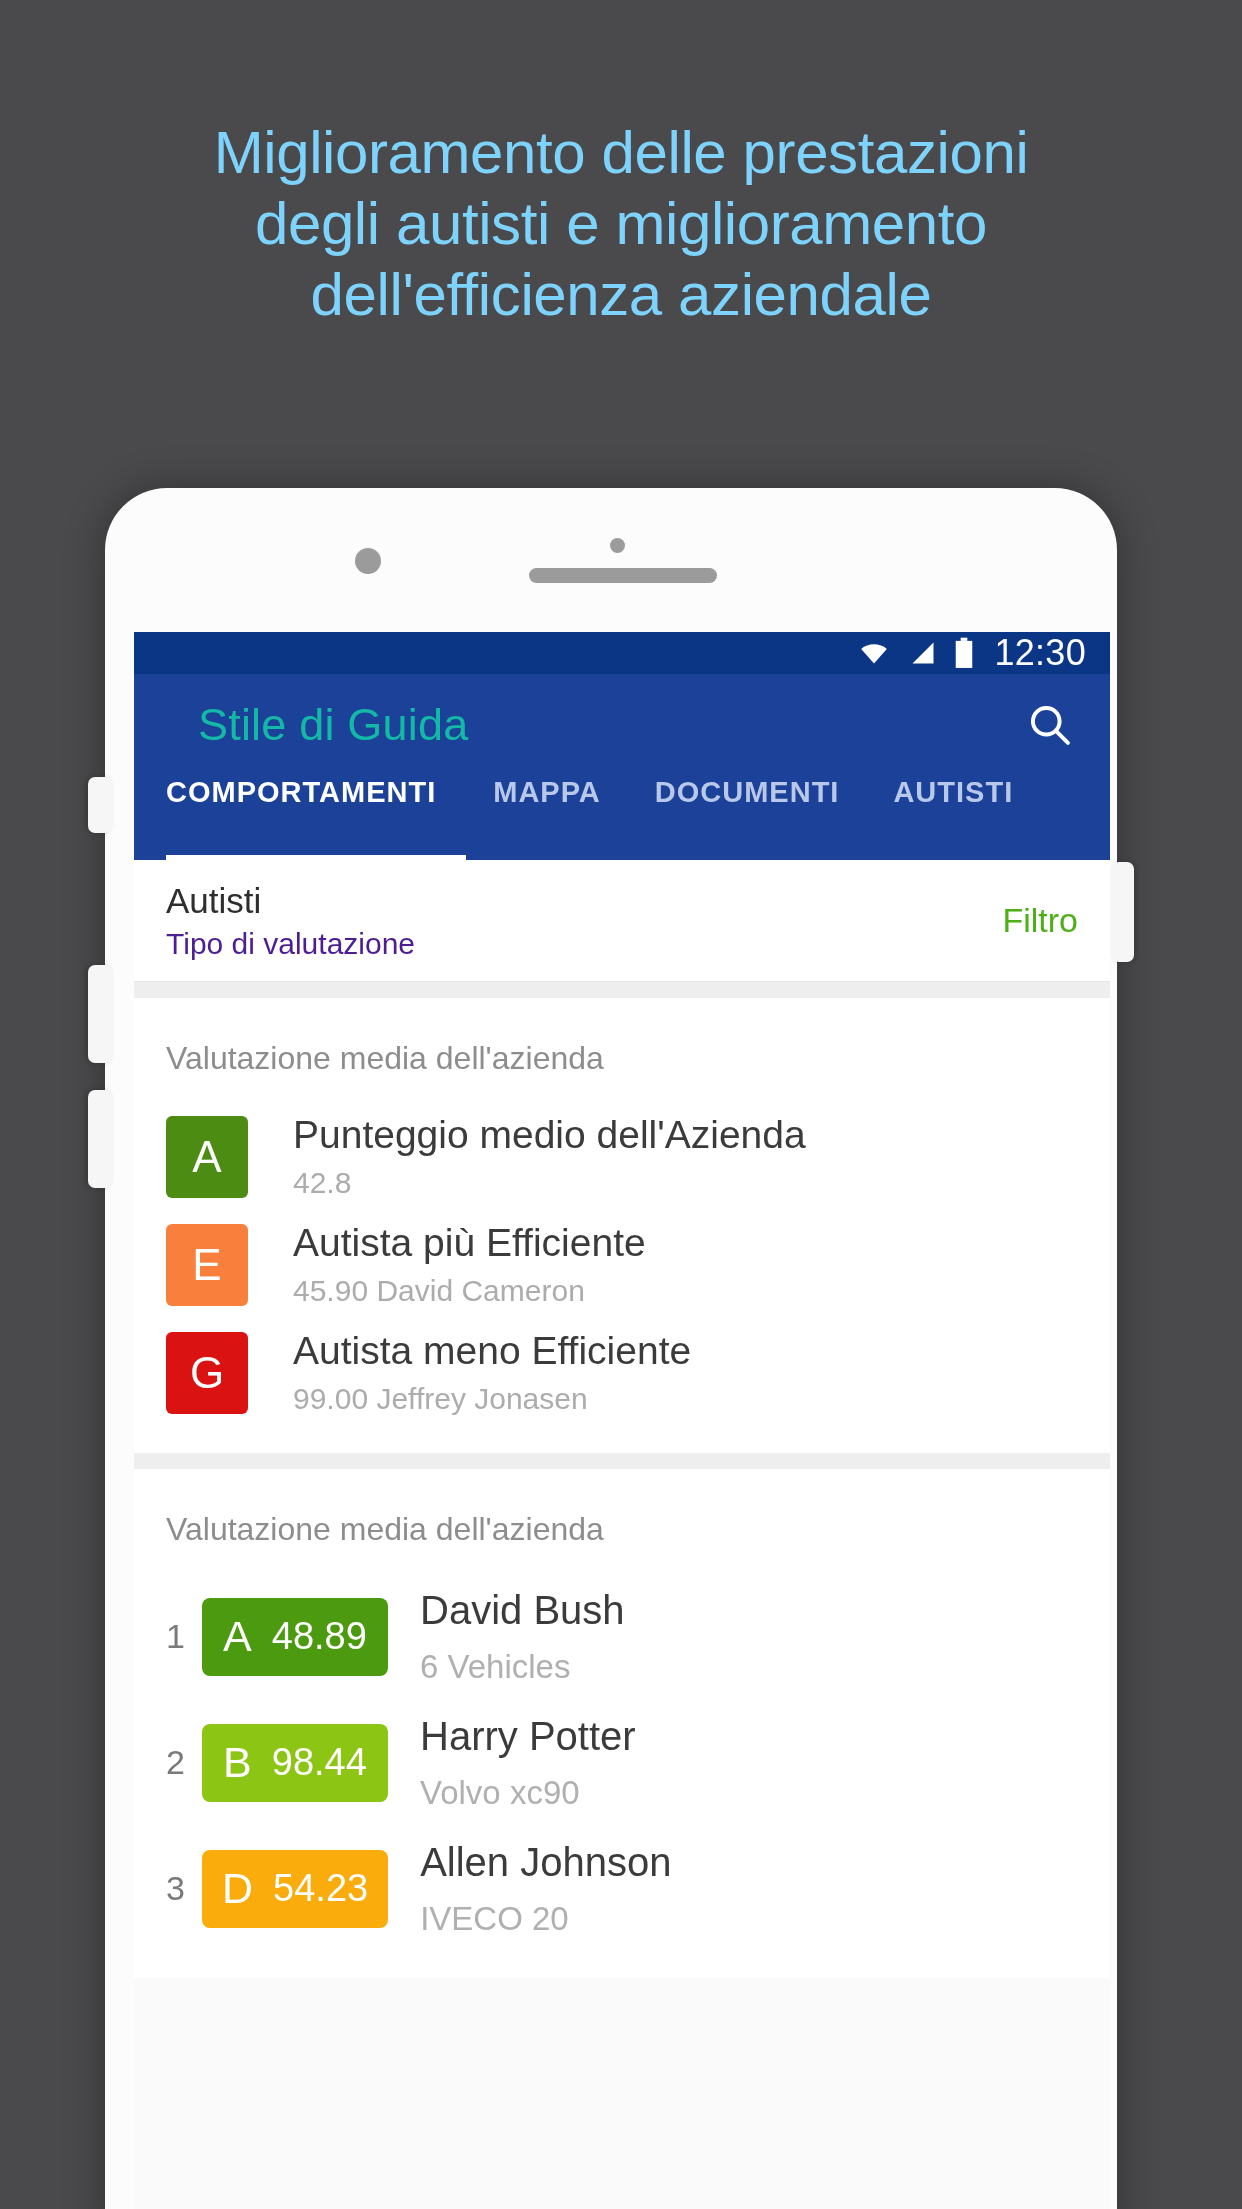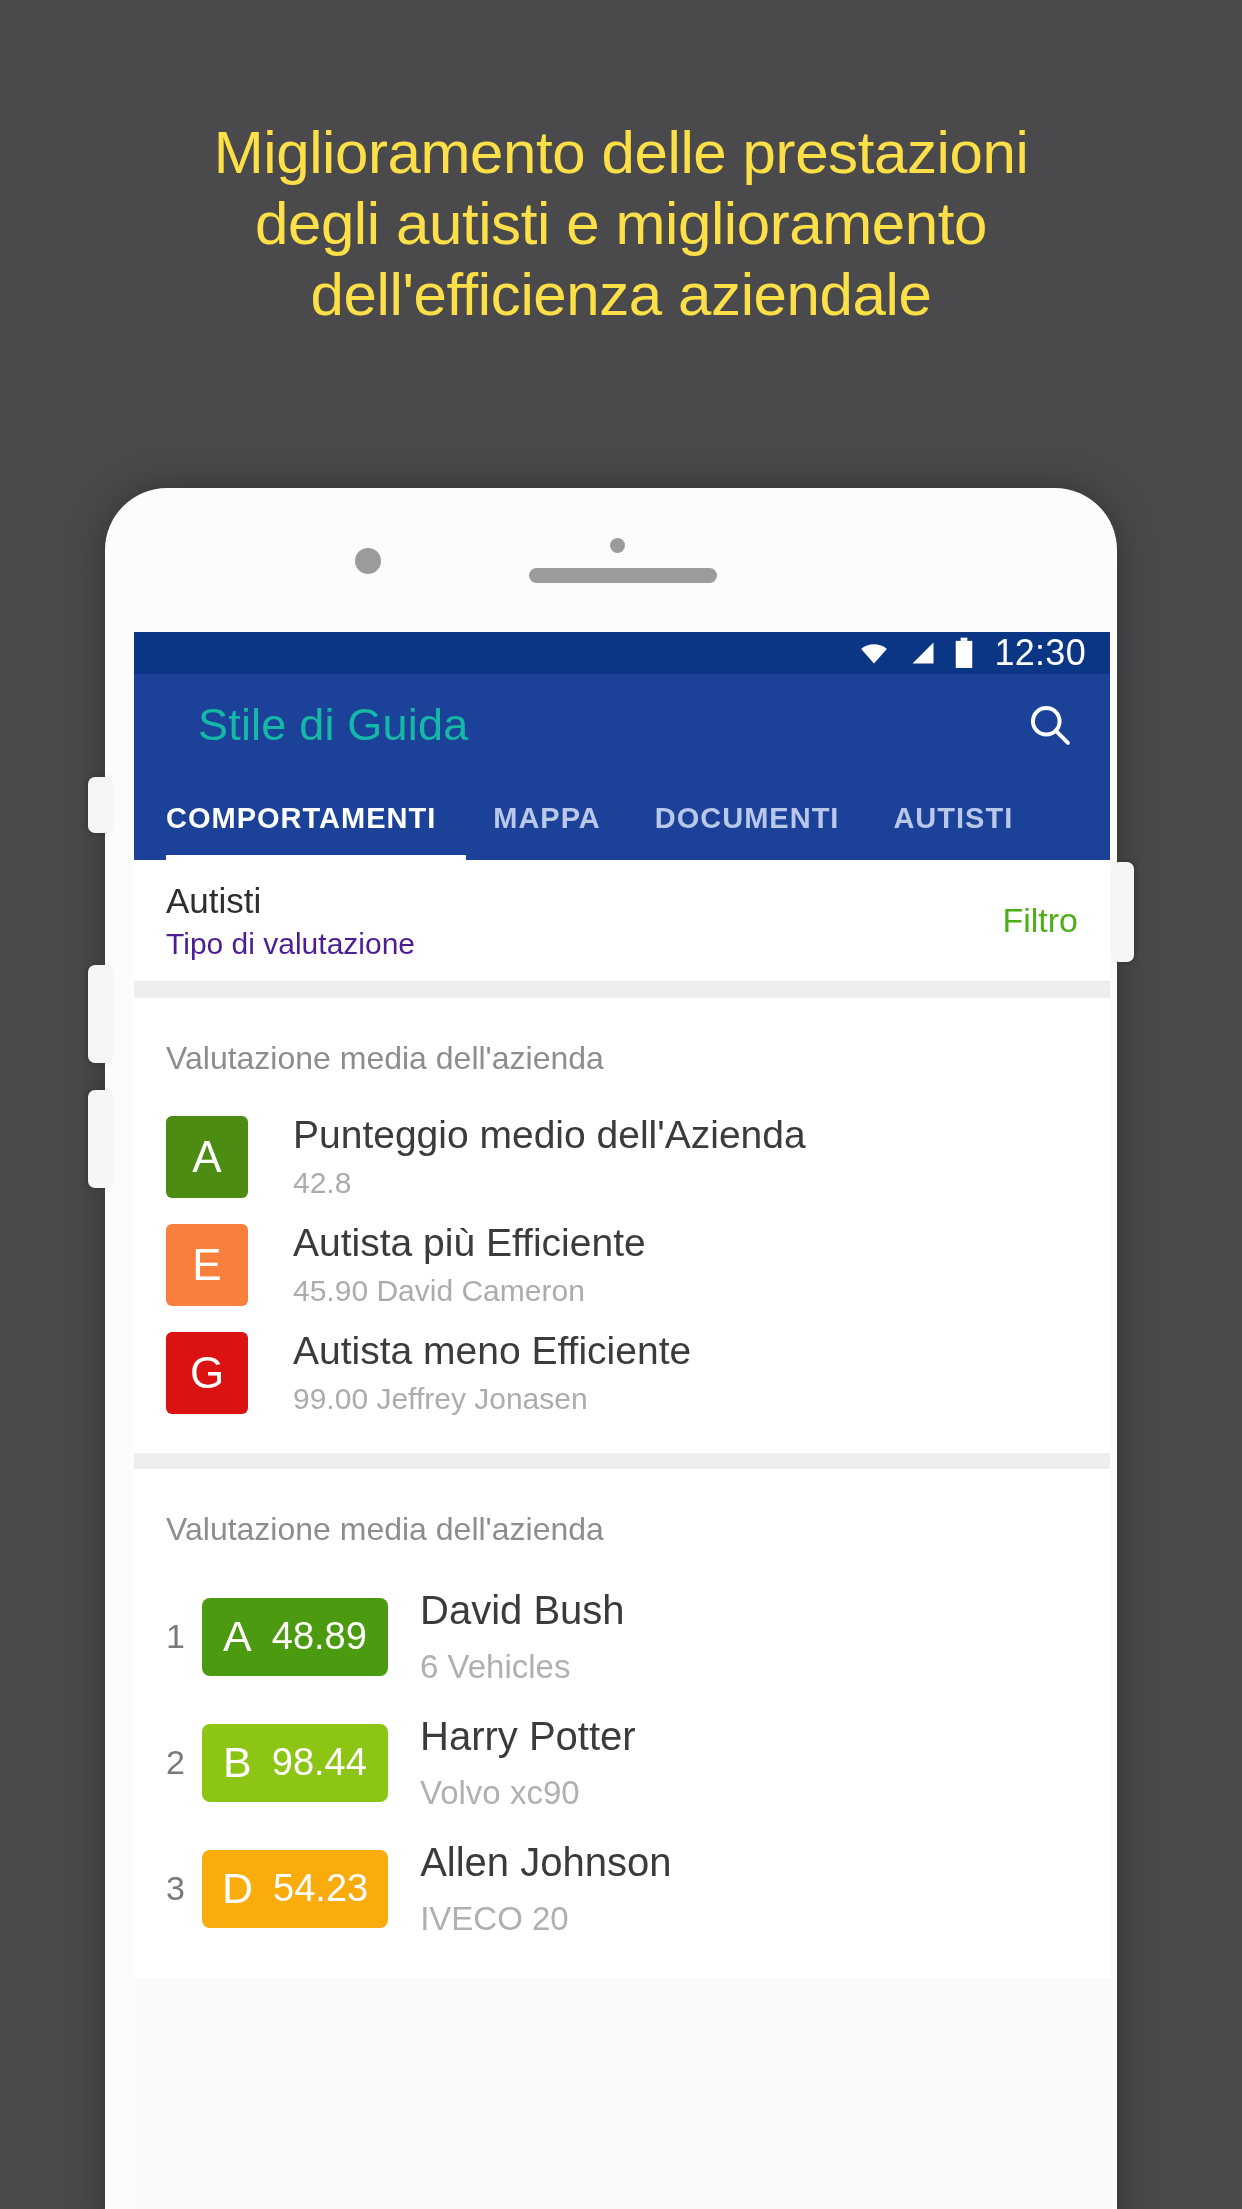--- a/index.html
+++ b/index.html
@@ -9,21 +9,21 @@
     font-family: "Liberation Sans", sans-serif;
     overflow: hidden;
   }
   .stage { position: relative; width: 1242px; height: 2209px; background: #4a494b; }
 
   
   .headline {
     position: absolute;
     left: 0; top: 118px; width: 1242px;
     text-align: center;
-    color: #fde047;
+    color: #7dd3fc;
     font-size: 60px;
     line-height: 1.18;
     font-weight: 400;
     letter-spacing: -0.4px;
     padding: 0 60px;
   }
   .headline div { white-space: nowrap; }
 
   
   .phone {
@@ -99,21 +99,21 @@
 
   
   .tabs {
     height: 84px; background: #1b4298;
     display: flex; align-items: stretch;
     padding-left: 32px;
     overflow: hidden;
     position: relative;
   }
   .tab {
-    display: flex; align-items: center;
+    display: flex; 
     color: #b9c8e9; font-size: 29px; font-weight: 700;
     letter-spacing: 1.0px;
     padding: 0 27px;
     white-space: nowrap;
     position: relative;
   }
   .tab:first-child { padding-left: 0; padding-right: 30px; }
   .tab.active { color: #ffffff; }
   .tab.active::after {
     content: ""; position: absolute; left: 0; right: 0; bottom: 0;

